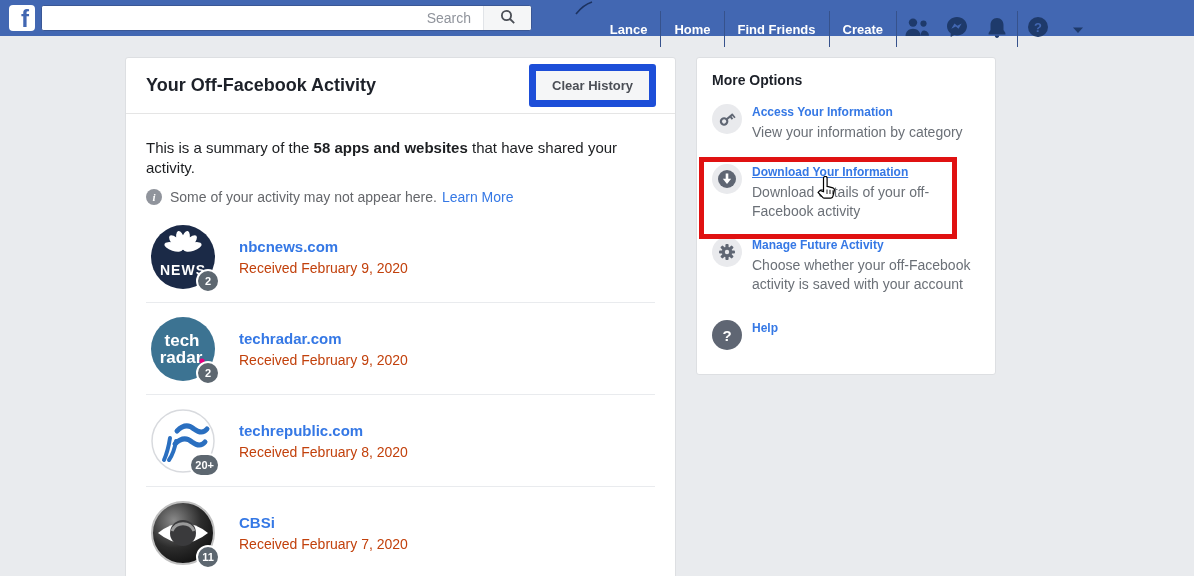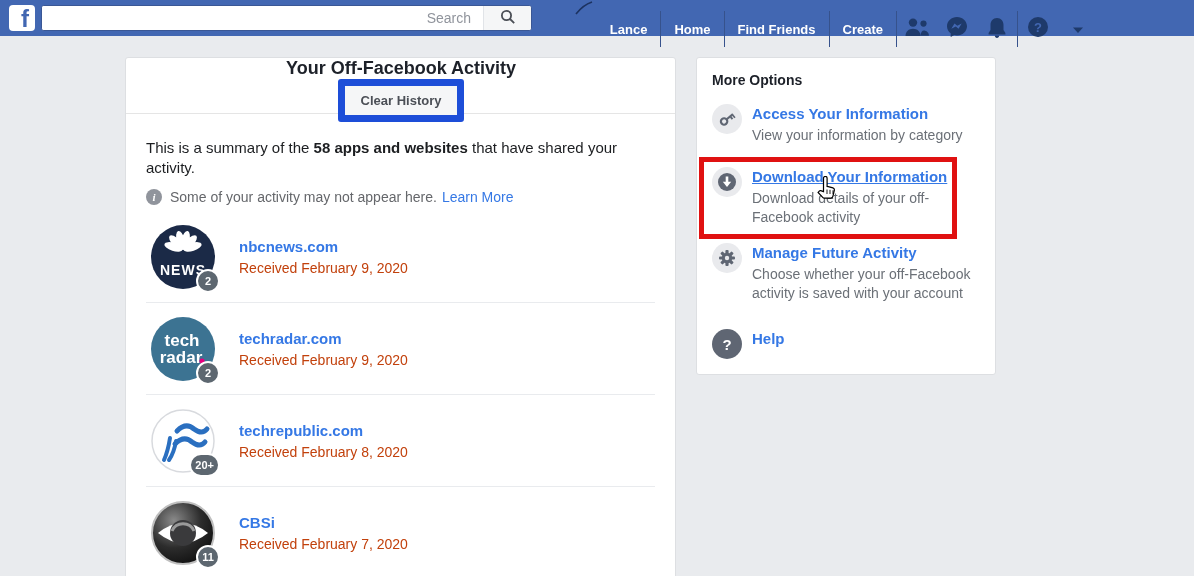--- a/index.html
+++ b/index.html
@@ -44,21 +44,21 @@
     width:40px; height:36px; display:flex; align-items:center; justify-content:center; cursor:pointer;
   }
   .stray-mark { position:absolute; left:575px; top:1px; z-index:6; pointer-events:none; }
   
   .main-card {
     position:absolute; left:125px; top:57px; width:551px; height:540px;
     background:#fff; border:1px solid #dddfe2; border-radius:3px;
   }
   .card-header {
     height:56px; display:flex; align-items:center; justify-content:space-between;
-    padding:0 19px 0 20px; border-bottom:1px solid #e5e5e5;flex-direction:column;
+    padding:0 19px 0 20px; border-bottom:1px solid #e5e5e5;
   }
   .card-title { font-size:18px; font-weight:bold; color:#1d2129; }
   .clear-btn {
     background:#f5f6f7; border:7px solid #1d4ed8; border-radius:3px; color:#4b4f56;
     font-size:13px; font-weight:bold; padding:7px 16px; cursor:pointer;
     font-family:"Liberation Sans", sans-serif;
   }
   .card-body { padding:24px 20px 0 20px; }
   .summary { font-size:15px; line-height:20px; color:#1c1e21; max-width:511px; }
   .summary b { font-weight:bold; }
@@ -88,21 +88,21 @@
     background:#fff; border:1px solid #dddfe2; border-radius:3px; padding:14px 15px;
   }
   .side-title { font-size:14px; font-weight:bold; color:#1d2129; margin-bottom:16px; }
   .side-item { display:flex; margin-bottom:16px; }
   .side-icon {
     width:30px; height:30px; border-radius:50%; background:#e9eaed; flex:0 0 30px;
     display:flex; align-items:center; justify-content:center; margin-right:10px;
   }
   .side-icon.dark { background:#5f6673; }
   .side-text { padding-top:1px; }
-  .side-label { color:#3578e5; font-size:15px; font-weight:bold; cursor:pointer; }
+  .side-label { color:#3578e5; font-size:12px; font-weight:bold; cursor:pointer; }
   .side-label.underline { text-decoration:underline; }
   .side-desc { color:#6b7077; font-size:14px; line-height:19px; margin-top:4px; max-width:222px; }
   .item-access { margin-top:0; }
   .item-download { margin-top:22px; }
   .item-manage { margin-top:12px; }
   .item-help { margin-top:26px; }
   .highlight-box {
     position:absolute; left:2px; top:99px; width:258px; height:82px;
     border:5px solid #e01111; pointer-events:none; z-index:3;
   }

